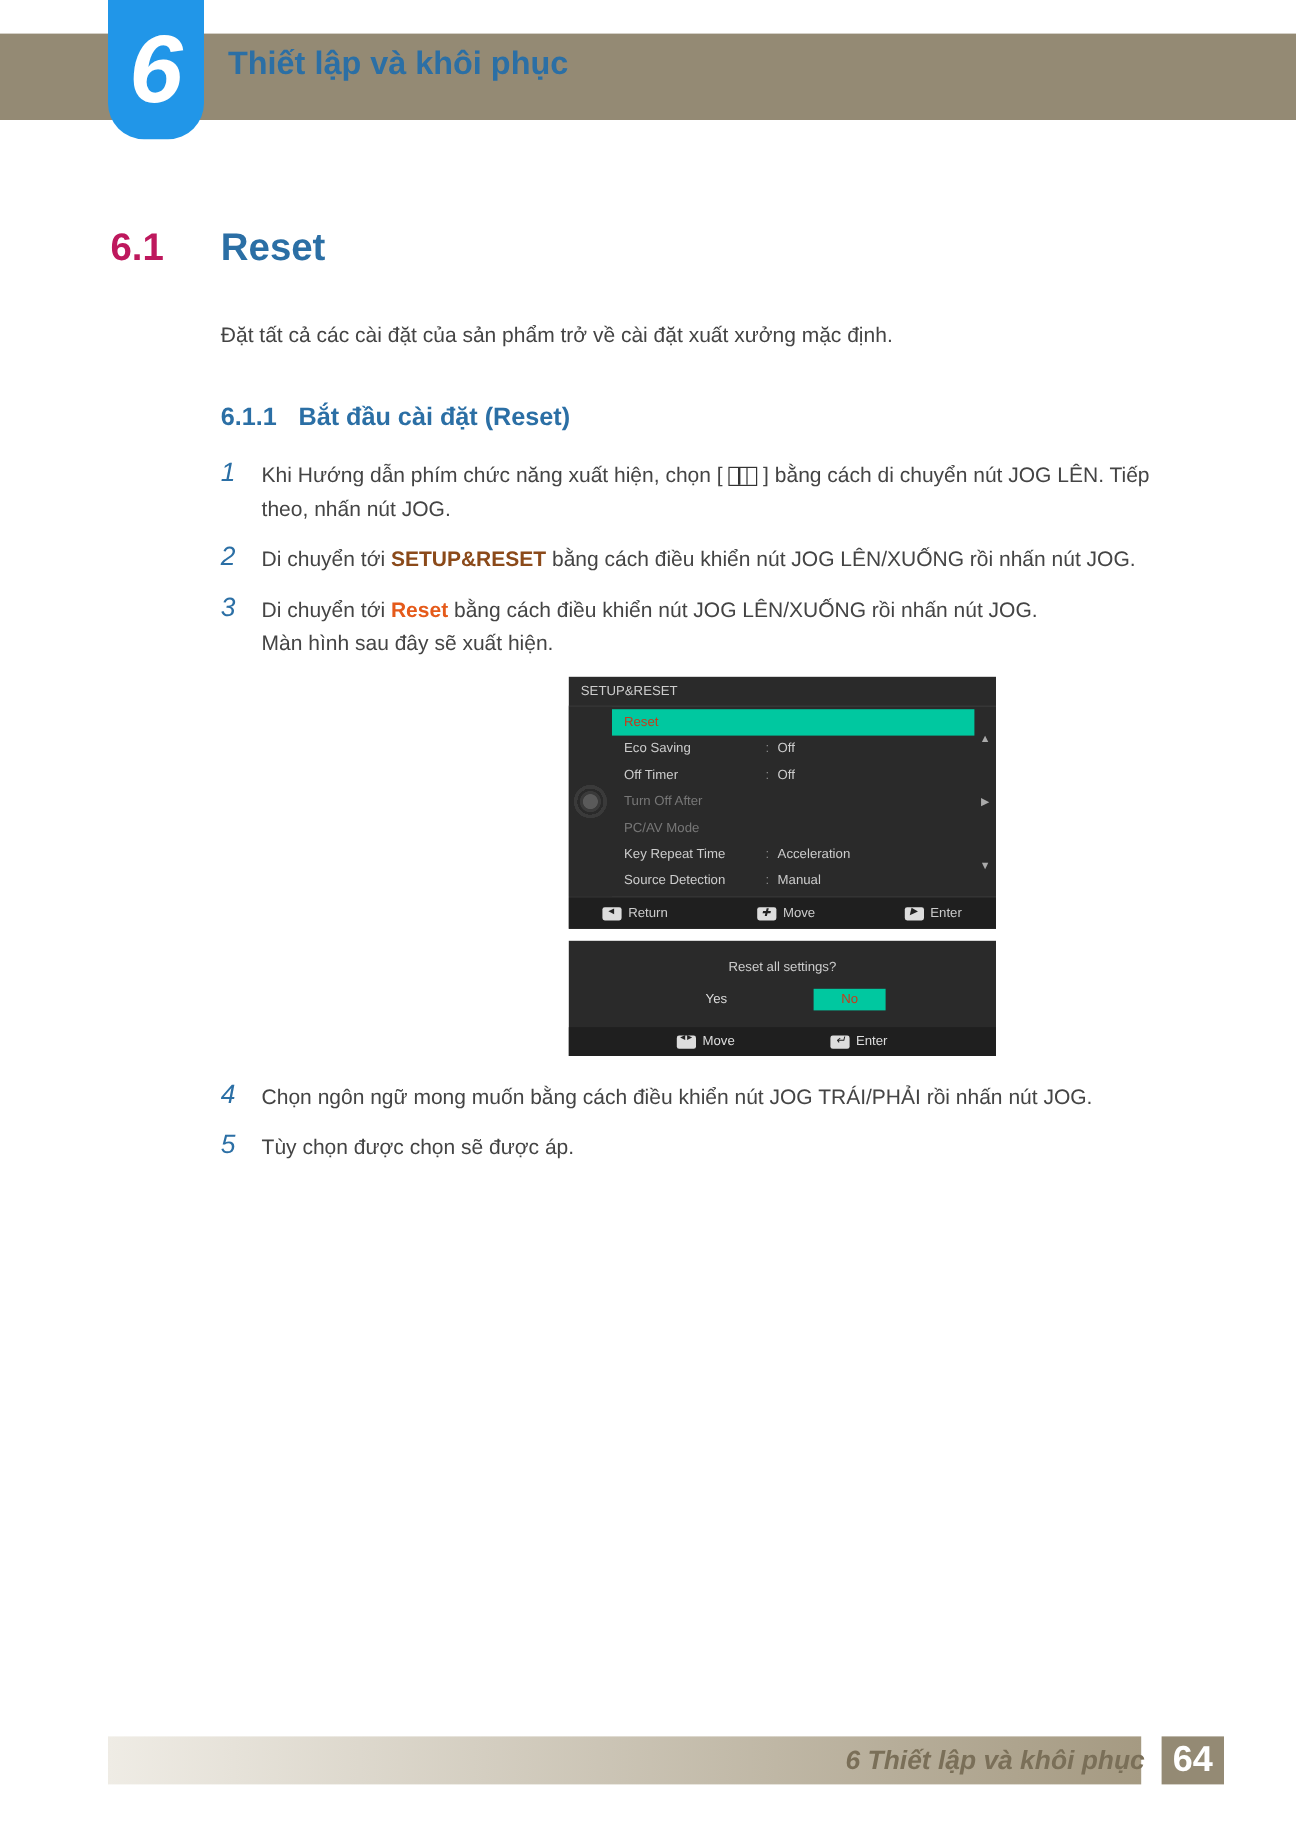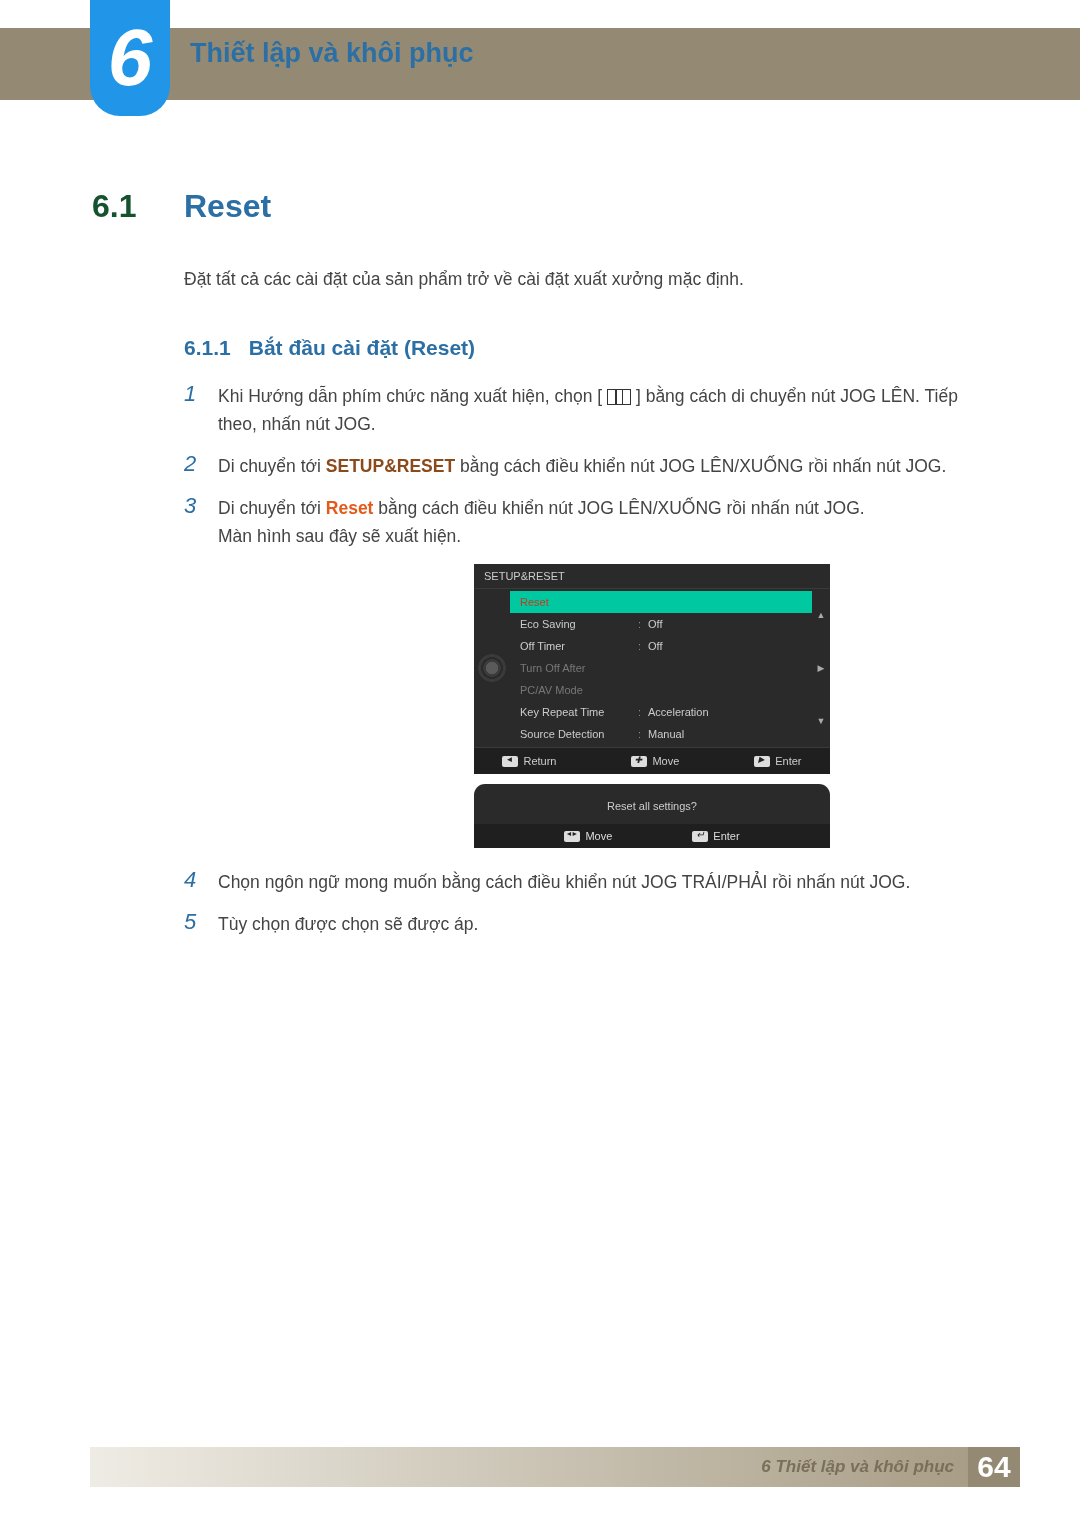--- a/index.html
+++ b/index.html
@@ -44,21 +44,21 @@
   .content {
     position: absolute;
     top: 188px;
     left: 92px;
     right: 92px;
   }
   .sec-row { display: flex; gap: 30px; align-items: baseline; }
   .sec-num {
     font-size: 32px;
     font-weight: bold;
-    color: #14532d;
+    color: #be185d;
     width: 62px;
   }
   .sec-title {
     font-size: 32px;
     font-weight: bold;
     color: #2b6fa5;
   }
   .intro {
     margin-left: 92px;
     margin-top: 44px;
@@ -222,21 +222,20 @@
   .foot-icon.enter2::after{
     content:"↵"; position:absolute; left:4px; top:-2px; font-size:10px; color:#222;
   }
 
   .osd2 {
     width: 356px;
     background: #2a2a2a;
     color: #ddd;
     font-size: 11px;
     margin-top: 10px;
-    border-radius: 11px;
   }
   .osd2-q {
     text-align: center;
     padding: 16px 0 12px;
     font-size: 11px;
     color: #ccc;
   }
   .osd2-opts {
     display: flex;
     justify-content: center;
@@ -266,21 +265,21 @@
     align-items: stretch;
   }
   .bottom-grad {
     flex: 1;
     background: linear-gradient(90deg, #efece5 0%, #a59a82 100%);
   }
   .bottom-title {
     display: flex;
     align-items: center;
     padding: 0 14px;
-    font-size: 17px;
+    font-size: 22px;
     font-weight: bold;
     font-style: italic;
     color: #7a6f58;
     background: transparent;
     margin-left: -260px;
     z-index: 1;
   }
   .bottom-page {
     width: 52px;
     background: #948a74;
@@ -394,20 +393,24 @@
             </span>
           <span>
               <i class="foot-icon enter"></i>
               <span>Enter</span>
             </span>
         </div>
       </div>
 
       <div class="osd2">
         <div class="osd2-q">Reset all settings?</div>
+        <div class="osd2-opts">
+          <div class="osd2-opt">Yes</div>
+          <div class="osd2-opt sel">No</div>
+        </div>
         <div class="osd2-footer">
           <span>
               <i class="foot-icon movelr"></i>
               <span>Move</span>
             </span>
           <span>
               <i class="foot-icon enter2"></i>
               <span>Enter</span>
             </span>
         </div>

